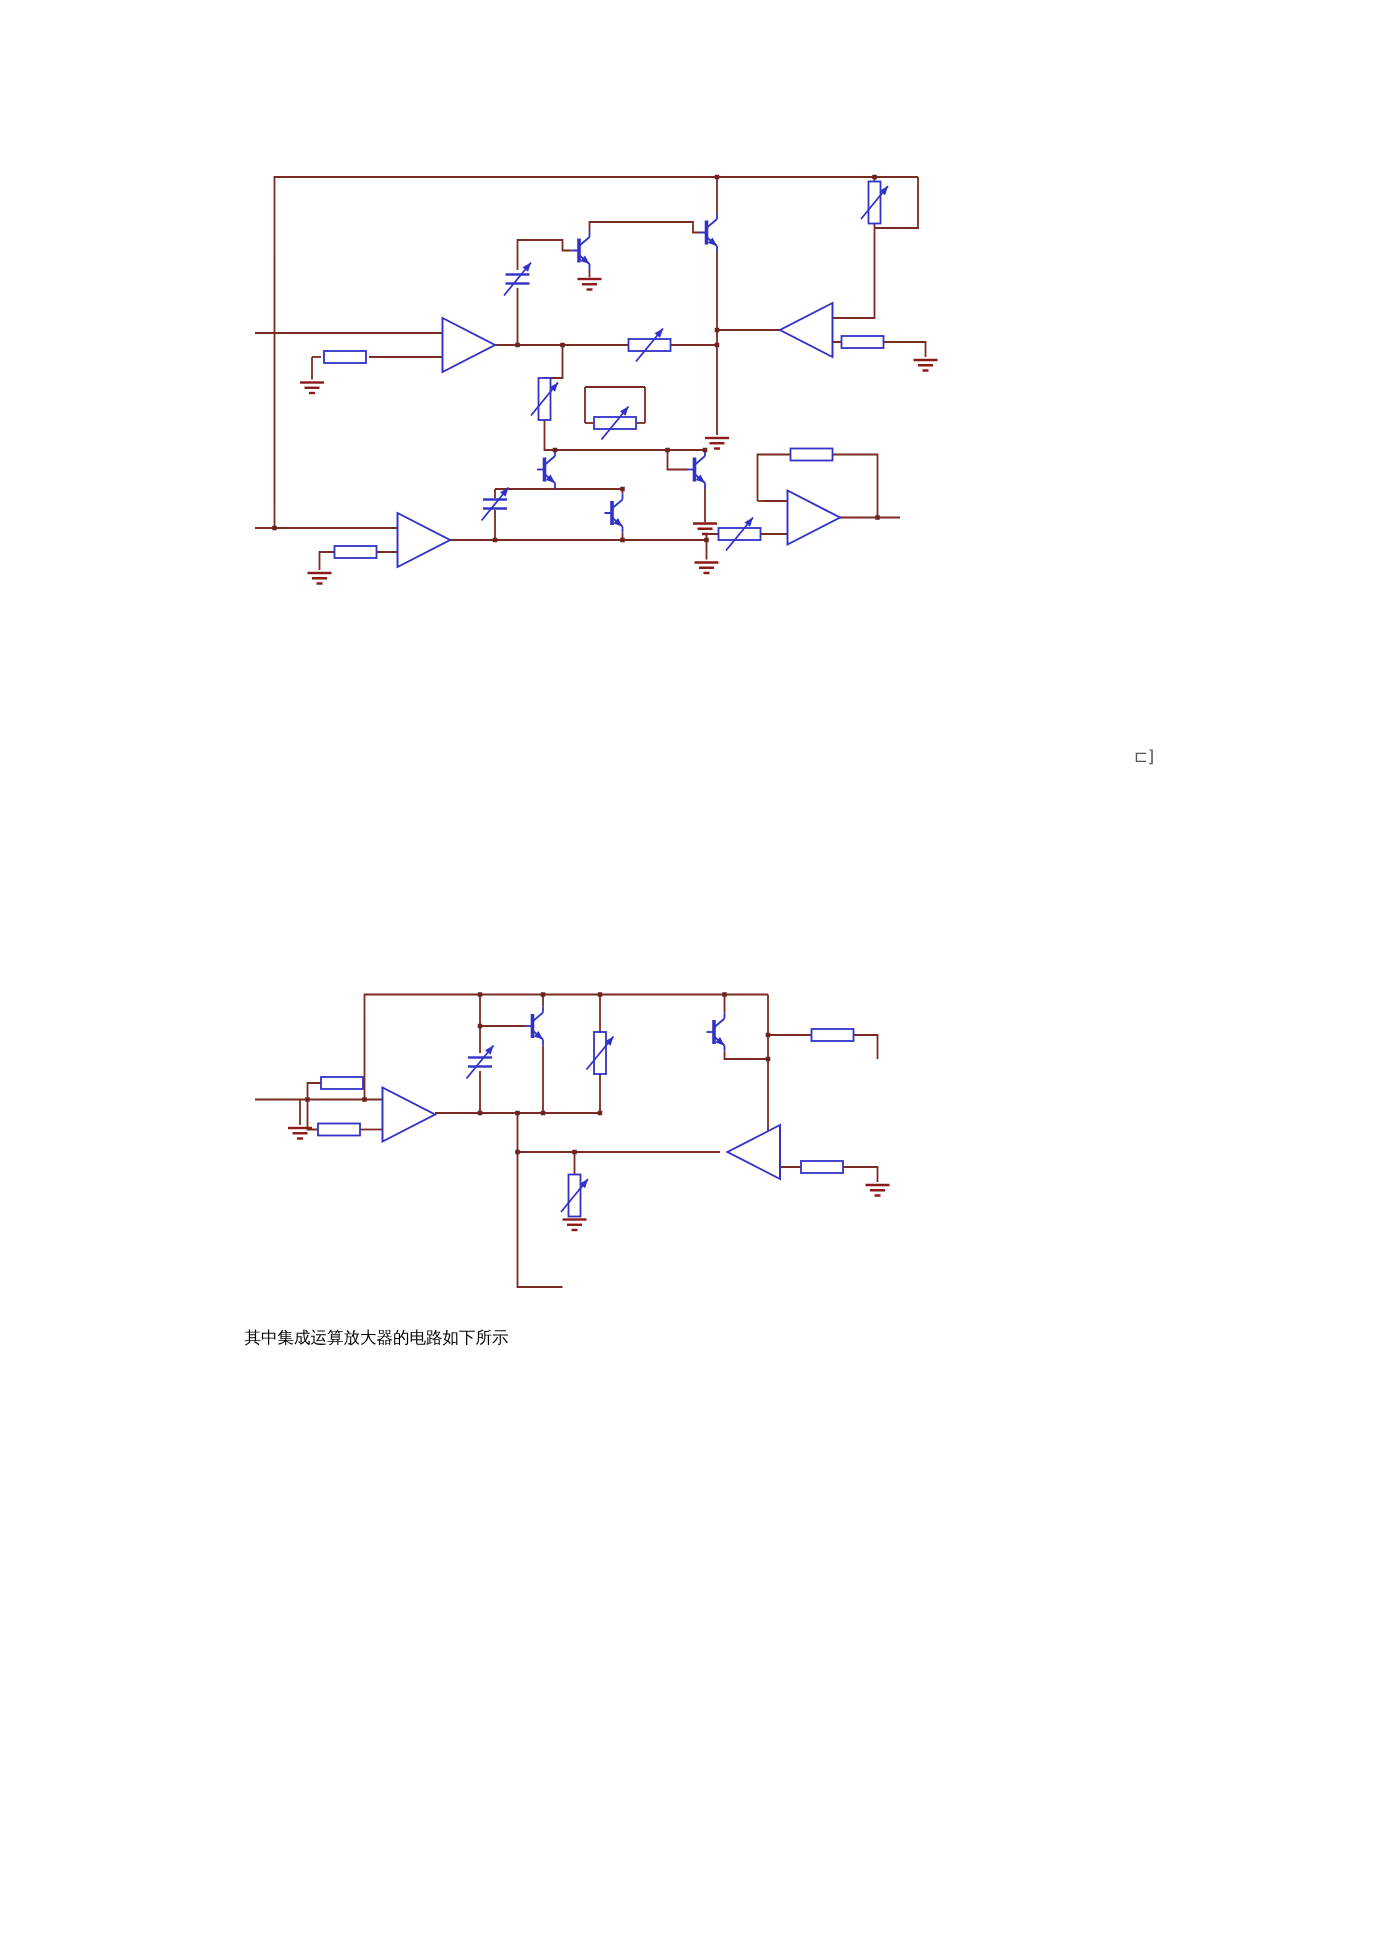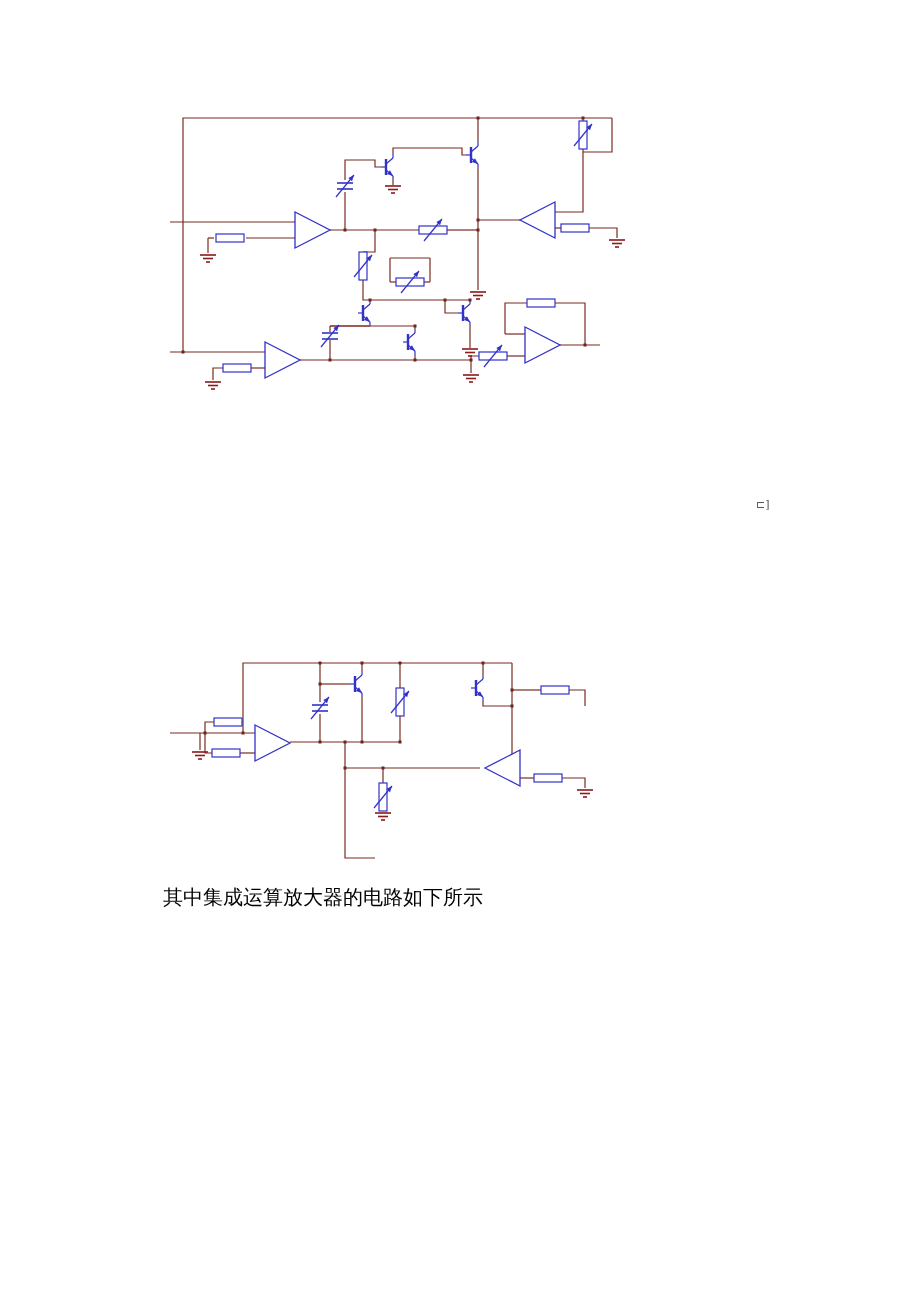--- a/index.html
+++ b/index.html
@@ -1,20 +1,20 @@
 <!DOCTYPE html>
 <html><head>
 <meta charset="utf-8">
 <style>
   html,body{margin:0;padding:0;background:#ffffff;}
   .page{position:relative;width:920px;height:1301px;background:#ffffff;overflow:hidden;
         font-family:"Liberation Serif", serif;}
   .circuit{position:absolute;}
   .circuit svg{display:block;}
-  .caption{position:absolute;left:163px;top:884px;margin:0;font-size:20px;color:#000;
+  .caption{position:absolute;left:163px;top:884px;margin:0;font-size:11px;color:#000;
             font-family:Liberation Serif, serif;}
   .artifact{position:absolute;left:756px;top:498px;font-size:11px;color:#555;
             font-family:"DejaVu Sans", sans-serif;}
 </style>
 </head>
 <body>
 
 <div class="page">
   <div class="circuit" style="left: 165px; top: 105px;">
       <svg width="480" height="310" viewBox="0 0 480 310">

